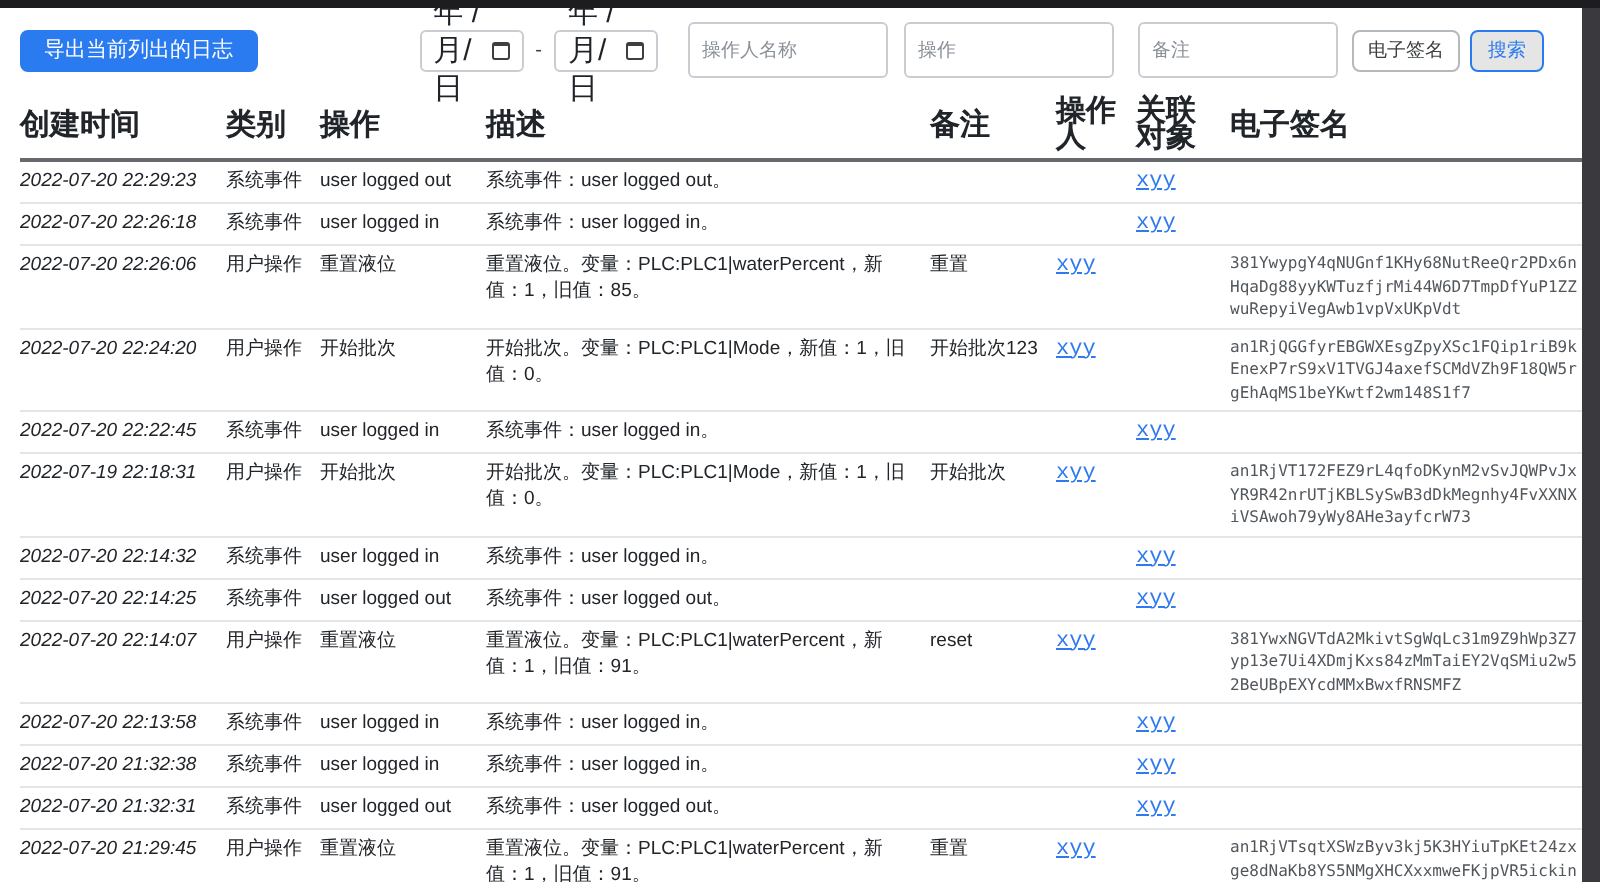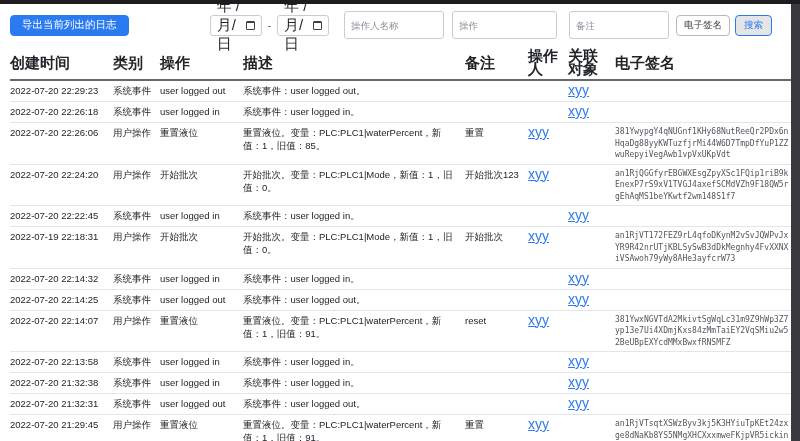--- a/index.html
+++ b/index.html
@@ -46,26 +46,26 @@
   
   table { border-collapse:collapse; table-layout:fixed; width:781px; margin-top:6px; }
   th {
     text-align:left; font-weight:bold; color:#212529; font-size:15px; line-height:13px;
     padding:4px 8px 4px 0; border-bottom:2px solid #666a6e;
   }
   td {
     vertical-align:top; color:#212529; font-size:9.5px; line-height:13px;
     padding:3px 8px 3px 0; border-bottom:1px solid #e3e6e9; overflow:hidden;
   }
-  .c-time { white-space:nowrap; }
+  .c-time { white-space:nowrap;font-style:italic; }
   td.sig {
     font-family:"DejaVu Sans Mono", monospace; font-size:8px; line-height:11.5px;
     color:#52575c; word-break:break-all; padding-right:0;
   }
-  a.link { color:#2f7af0; text-decoration:underline; font-size:14px; }
+  a.link { color:#2f7af0; text-decoration:underline; font-size:11px;font-family:Liberation Mono, monospace; }
 </style>
 </head>
 <body>
 
 <div class="top-strip"></div>
 <div class="right-strip"></div>
 
 <div class="main">
 
   <div class="toolbar">

